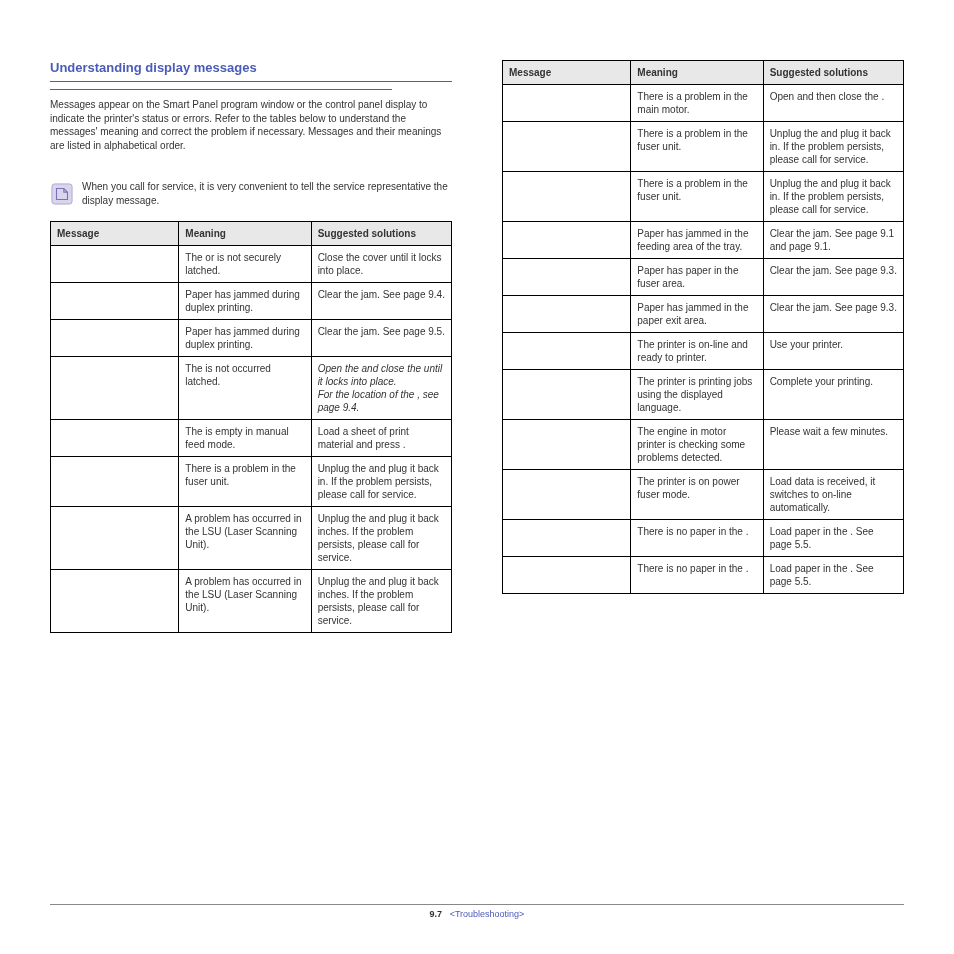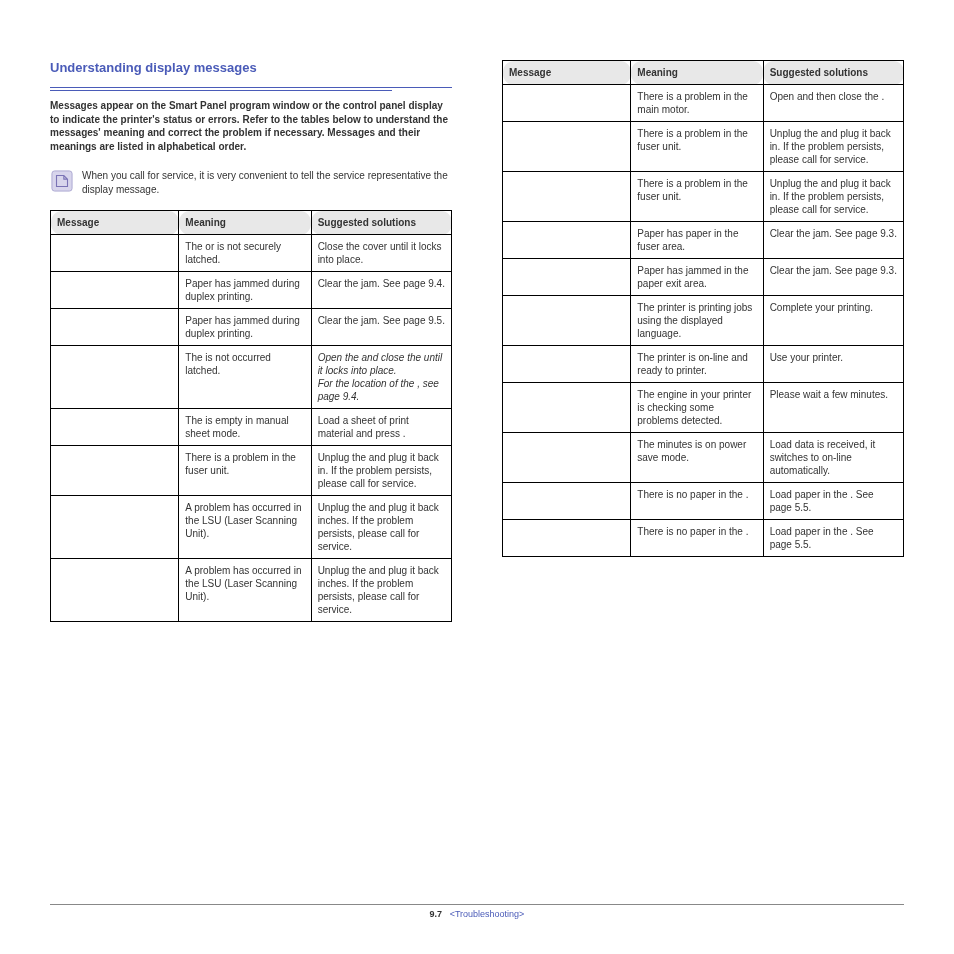--- a/index.html
+++ b/index.html
@@ -16,39 +16,39 @@
   .columns {
     display: flex;
     gap: 50px;
   }
   .col { flex: 1; }
   .section-title {
     color: #4a5bb8;
     font-weight: bold;
     font-size: 13px;
     border-bottom: 1.5px solid #4a5bb8;
-    padding-bottom: 12px;
+    padding-bottom: 6px;
+    margin-bottom: 5px;
   }
   .subsection-title {
     color: #4a5bb8;
     font-weight: bold;
     font-size: 11px;
     border-bottom: 1px solid #4a5bb8;
     padding-bottom: 2px;
     margin-bottom: 8px;
     width: 85%;
   }
   .intro {
-    margin-bottom: 12px;
+    margin-bottom: 24px;
     line-height: 1.35;
-    font-weight: bold;
   }
   .note-box {
     display: flex;
-    align-items: flex-start;
+    align-items: center;
     gap: 8px;
     margin-bottom: 10px;
     padding: 4px 0;
   }
   .note-icon {
     width: 24px; height: 24px;
     display:flex;align-items:center;justify-content:center;
     flex-shrink:0;
   }
   .note-text { line-height: 1.35; }
@@ -59,21 +59,20 @@
   th, td {
     border: 1px solid #000;
     padding: 5px 6px;
     vertical-align: top;
     text-align: left;
     line-height: 1.3;
   }
   thead th {
     background: #e8e8e8;
     height: 22px;
-    border-radius: 11px;
   }
   .col-message { width: 32%; }
   .col-meaning { width: 33%; }
   .col-solution { width: 35%; }
   .footer {
     position: absolute;
     bottom: 35px;
     left: 50px;
     right: 50px;
     border-top: 0.5px solid #888;
@@ -127,21 +126,21 @@
             <td style="white-space: pre-line; border-radius: 12px;">Clear the jam. See page 9.5.</td>
           </tr>
           <tr>
             <td style="white-space: pre-line;"></td>
             <td style="white-space: pre-line;">The                is not occurred latched.</td>
             <td style="white-space: pre-line; font-style: italic;">Open the            and close the            until it locks into place.
 For the location of the                 , see page 9.4.</td>
           </tr>
           <tr>
             <td style="white-space: pre-line;"></td>
-            <td style="white-space: pre-line;">The            is empty in manual sheet mode.</td>
+            <td style="white-space: pre-line;">The            is empty in manual feed mode.</td>
             <td style="white-space: pre-line;">Load a sheet of print material and press            .</td>
           </tr>
           <tr>
             <td style="white-space: pre-line;"></td>
             <td style="white-space: pre-line;">There is a problem in the fuser unit.</td>
             <td style="white-space: pre-line;">Unplug the            and plug it back in. If the problem persists, please call for service.</td>
           </tr>
           <tr>
             <td style="white-space: pre-line;"></td>
             <td style="white-space: pre-line;">A problem has occurred in the LSU (Laser Scanning Unit).</td>
@@ -176,46 +175,51 @@
             <td style="white-space: pre-line;">There is a problem in the fuser unit.</td>
             <td style="white-space: pre-line;">Unplug the            and plug it back in. If the problem persists, please call for service.</td>
           </tr>
           <tr>
             <td style="white-space: pre-line;"></td>
             <td style="white-space: pre-line;">There is a problem in the fuser unit.</td>
             <td style="white-space: pre-line;">Unplug the            and plug it back in. If the problem persists, please call for service.</td>
           </tr>
           <tr>
             <td style="white-space: pre-line;"></td>
+            <td style="white-space: pre-line;">Paper has jammed in the feeding area of the tray.</td>
+            <td style="white-space: pre-line;">Clear the jam. See page 9.1 and page 9.1.</td>
+          </tr>
+          <tr>
+            <td style="white-space: pre-line;"></td>
             <td style="white-space: pre-line;">Paper has paper in the fuser area.</td>
             <td style="white-space: pre-line;">Clear the jam. See page 9.3.</td>
           </tr>
           <tr>
             <td style="white-space: pre-line;"></td>
             <td style="white-space: pre-line;">Paper has jammed in the paper exit area.</td>
             <td style="white-space: pre-line;">Clear the jam. See page 9.3.</td>
           </tr>
           <tr>
             <td style="white-space: pre-line;"></td>
+            <td style="white-space: pre-line;">The printer is on-line and ready to printer.</td>
+            <td style="white-space: pre-line;">Use your printer.</td>
+          </tr>
+          <tr>
+            <td style="white-space: pre-line;"></td>
             <td style="white-space: pre-line;">The printer is printing jobs using the displayed language.</td>
             <td style="white-space: pre-line;">Complete your printing.</td>
           </tr>
           <tr>
             <td style="white-space: pre-line;"></td>
-            <td style="white-space: pre-line;">The printer is on-line and ready to printer.</td>
-            <td style="white-space: pre-line;">Use your printer.</td>
-          </tr>
-          <tr>
-            <td style="white-space: pre-line;"></td>
-            <td style="white-space: pre-line;">The engine in your printer is checking some problems detected.</td>
+            <td style="white-space: pre-line;">The engine in motor printer is checking some problems detected.</td>
             <td style="white-space: pre-line;">Please wait a few minutes.</td>
           </tr>
           <tr>
             <td style="white-space: pre-line;"></td>
-            <td style="white-space: pre-line;">The minutes is on power save mode.</td>
+            <td style="white-space: pre-line;">The printer is on power fuser mode.</td>
             <td style="white-space: pre-line;">Load data is received, it switches to on-line automatically.</td>
           </tr>
           <tr>
             <td style="white-space: pre-line;"></td>
             <td style="white-space: pre-line;">There is no paper in the            .</td>
             <td style="white-space: pre-line;">Load paper in the            . See page 5.5.</td>
           </tr>
           <tr>
             <td style="white-space: pre-line;"></td>
             <td style="white-space: pre-line;">There is no paper in the            .</td>

